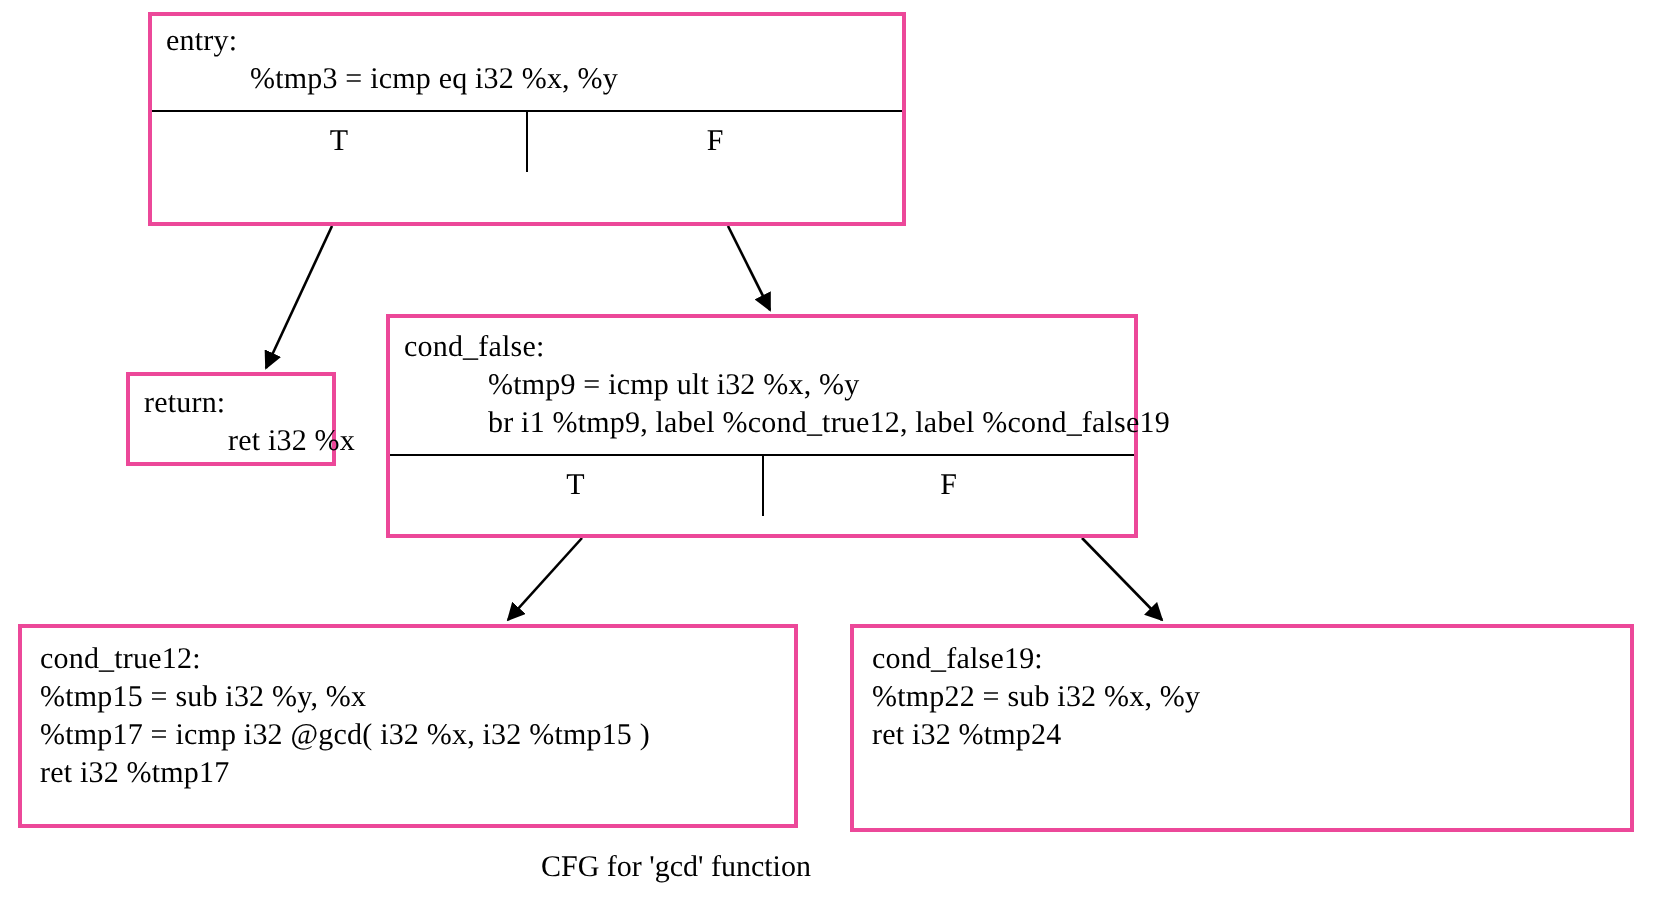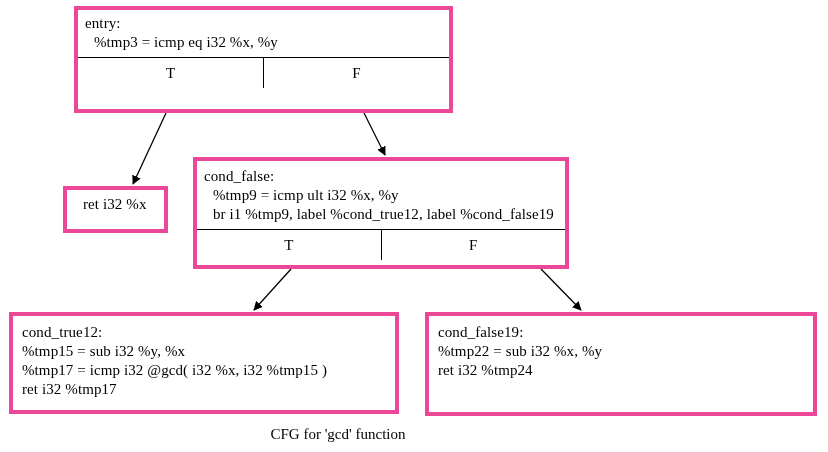--- a/index.html
+++ b/index.html
@@ -15,35 +15,36 @@
     background: #ffffff;
     font-family: "Liberation Serif", "DejaVu Serif", serif;
     color: #000000;
     overflow: hidden;
   }
 
   
   .node {
     position: absolute;
     box-sizing: border-box;
-    border: 4px solid #ec4899;
+    border: 2px solid #ec4899;
     background: #ffffff;
   }
   .node-body {
     box-sizing: border-box;
     padding: 4px 7px 5px 7px;
   }
   .code-line {
     font-size: 15px;
     line-height: 19px;
     white-space: pre;
     letter-spacing: 0.1px;
   }
   .code-line.indent {
     padding-left: 9px;
+    margin-left: 33px;
   }
 
   
   .port-row {
     display: flex;
     border-top: 1px solid #000000;
     height: 30px;
   }
   .port {
     flex: 1 1 0;
@@ -107,20 +108,21 @@
       <div class="code-line indent">%tmp3 = icmp eq i32 %x, %y</div>
     </div>
     <div class="port-row">
       <div class="port left">T</div>
       <div class="port right">F</div>
     </div>
   </div>
 
   <div class="node" style="left:63px; top:186px; width:105px; height:47px;">
     <div class="node-body" style="padding-top:5px;">
+      <div class="code-line">return:</div>
       <div class="code-line indent">ret i32 %x</div>
     </div>
   </div>
 
   <div class="node" style="left:193px; top:157px; width:376px; height:112px;">
     <div class="node-body" style="padding-top:6px;">
       <div class="code-line">cond_false:</div>
       <div class="code-line indent">%tmp9 = icmp ult i32 %x, %y</div>
       <div class="code-line indent">br i1 %tmp9, label %cond_true12, label %cond_false19</div>
     </div>

